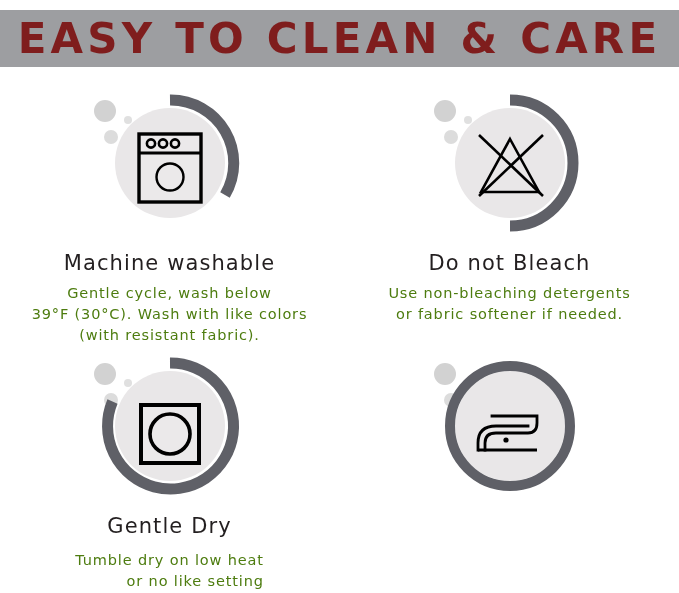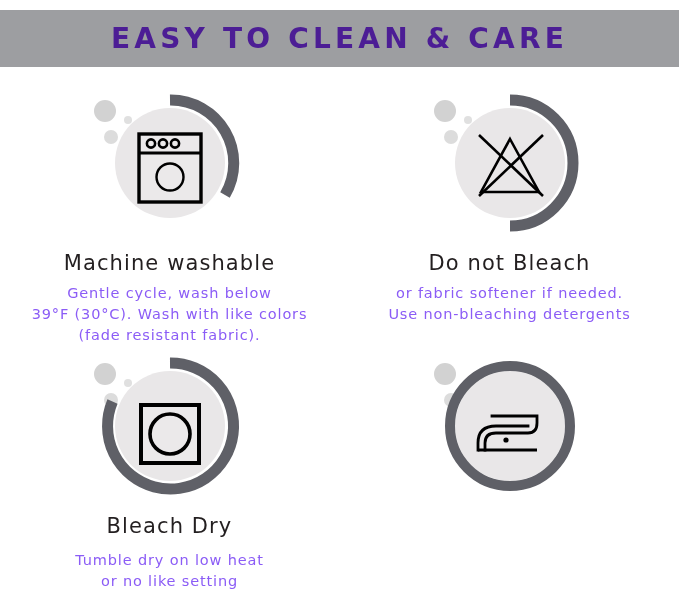--- a/index.html
+++ b/index.html
@@ -22,22 +22,22 @@
     left: 0;
     top: 10px;
     width: 679px;
     height: 57px;
     background: #9d9ea1;
     display: flex;
     align-items: center;
     justify-content: center;
   }
   .banner-title {
-    color: #4c1d95;
-    font-size: 28px;
+    color: #7f1d1d;
+    font-size: 42px;
     font-weight: 700;
     letter-spacing: 4.2px;
     line-height: 1;
     text-transform: uppercase;
     white-space: nowrap;
     font-family: "DejaVu Sans", "Liberation Sans", sans-serif;
   }
 
   
   .grid {
@@ -98,25 +98,25 @@
     line-height: 1.2;
     color: #231f20;
     white-space: nowrap;
   }
   .caption-body {
     margin-top: 7px;
     font-size: 14.5px;
     font-weight: 400;
     letter-spacing: 0.85px;
     line-height: 1.45;
-    color: #8b5cf6;
+    color: #4d7c0f;
   }
   .caption-body.left-align {
     display: inline-block;
-    text-align: center;
+    text-align: right;
     margin-top: 11px;
   }
   .caption-body .ln { display: block; white-space: nowrap; }
 </style>
 </head>
 <body>
 
 <div class="banner">
   <div class="banner-title">EASY TO CLEAN &amp; CARE</div>
 </div>
@@ -139,21 +139,21 @@
         <circle cx="68" cy="52.5" r="4.1" fill="none" stroke="#000000" stroke-width="2.6"></circle>
         <circle cx="80" cy="52.5" r="4.1" fill="none" stroke="#000000" stroke-width="2.6"></circle>
         <circle cx="75" cy="86" r="13.5" fill="none" stroke="#000000" stroke-width="2.4"></circle>
       </svg>
     </div>
     <div class="caption">
       <div class="caption-title">Machine washable</div>
       <div class="caption-body">
         <span class="ln">Gentle cycle, wash below</span>
         <span class="ln">39°F (30°C). Wash with like colors</span>
-        <span class="ln">(fade resistant fabric).</span>
+        <span class="ln">(with resistant fabric).</span>
       </div>
     </div>
   </div>
 
   <div class="panel p1">
     <div class="medallion">
       <svg class="ring-svg" viewBox="0 0 190 160">
         <circle cx="30" cy="28" r="11" fill="#d2d2d2"></circle>
         <circle cx="53" cy="37" r="4" fill="#e0e0e0"></circle>
         <circle cx="36" cy="54" r="7" fill="#dcdcdc"></circle>
@@ -162,42 +162,42 @@
       </svg>
       <svg class="glyph" viewBox="0 0 150 150">
         <path d="M 75 48 L 104 101 L 46 101 Z" fill="none" stroke="#000000" stroke-width="2.6"></path>
         <line x1="44" y1="44" x2="108" y2="105" stroke="#000000" stroke-width="2.6"></line>
         <line x1="108" y1="44" x2="44" y2="105" stroke="#000000" stroke-width="2.6"></line>
       </svg>
     </div>
     <div class="caption">
       <div class="caption-title">Do not Bleach</div>
       <div class="caption-body">
+        <span class="ln">Use non-bleaching detergents</span>
         <span class="ln">or fabric softener if needed.</span>
-        <span class="ln">Use non-bleaching detergents</span>
       </div>
     </div>
   </div>
 
   <div class="panel p2">
     <div class="medallion">
       <svg class="ring-svg" viewBox="0 0 190 160">
         <circle cx="30" cy="28" r="11" fill="#d2d2d2"></circle>
         <circle cx="53" cy="37" r="4" fill="#e0e0e0"></circle>
         <circle cx="36" cy="54" r="7" fill="#dcdcdc"></circle>
         <circle cx="95" cy="80" r="55" fill="#e9e7e8"></circle>
         <path d="M 95 17 A 63 63 0 1 1 37.5 55.5" fill="none" stroke="#5f6067" stroke-width="11"></path>
       </svg>
       <svg class="glyph" viewBox="0 0 150 150">
         <rect x="46" y="51" width="58" height="58" fill="#ebe9ea" stroke="#000000" stroke-width="4"></rect>
         <circle cx="75" cy="80" r="20" fill="none" stroke="#000000" stroke-width="3.6"></circle>
       </svg>
     </div>
     <div class="caption">
-      <div class="caption-title">Bleach Dry</div>
+      <div class="caption-title">Gentle Dry</div>
       <div class="caption-body left-align">
         <span class="ln">Tumble dry on low heat</span>
         <span class="ln">or no like setting</span>
       </div>
     </div>
   </div>
 
   <div class="panel p3">
     <div class="medallion">
       <svg class="ring-svg" viewBox="0 0 190 160">

